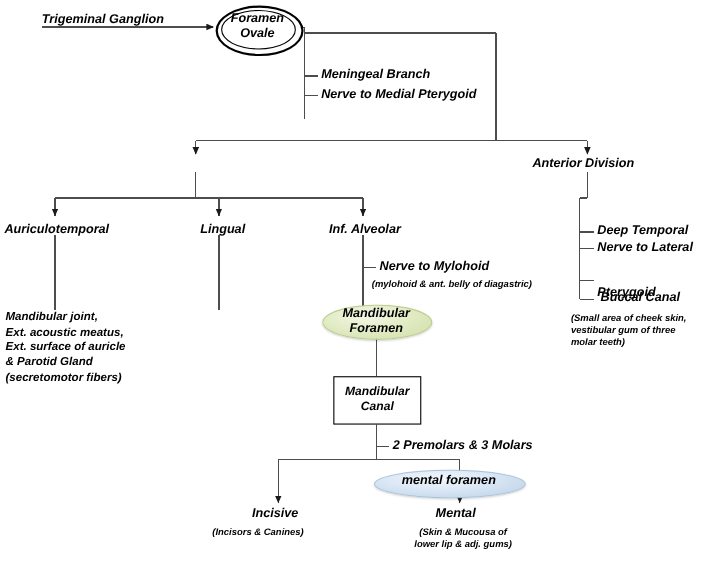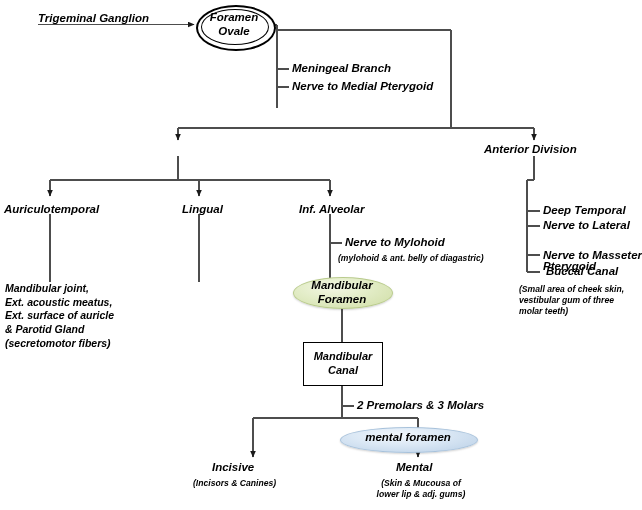--- a/index.html
+++ b/index.html
@@ -164,30 +164,29 @@
   <div class="rbox" style="left:303px;top:342px;width:78px;height:42px;flex-direction:column;">
     <div>Mandibular</div>
     <div>Canal</div>
   </div>
 
   <div class="lbl t11" style="left:357px;top:399px;">2 Premolars &amp; 3 Molars</div>
 
   <div class="ell-blue" style="left:340px;top:427px;width:136px;height:24px;"></div>
   <div class="ell-text t11" style="left:340px;top:431px;width:136px;">mental foramen</div>
 
-  <div class="lbl t11" style="left:212px;top:461px;">Incisive</div>
+  <div class="lbl t11" style="left:229px;top:461px;">Incisive</div>
   <div class="lbl t85" style="left:193px;top:478px;">(Incisors &amp; Canines)</div>
 
   <div class="lbl t11" style="left:396px;top:461px;">Mental</div>
   <div class="block t85" style="left:354px;top:478px;width:134px;text-align:center;white-space:pre-line;">(Skin &amp; Mucousa of
 lower lip &amp; adj. gums)</div>
 
   <div class="lbl t11" style="left:543px;top:204px;">Deep Temporal</div>
   <div class="lbl t11" style="left:543px;top:219px;">Nerve to Lateral</div>
   <div class="lbl t11" style="left:543px;top:234px;margin-top:26px;">Pterygoid</div>
-  <div class="lbl t11" style="left:543px;top:249px;">Nerve to Masseter</div>
   <div class="lbl t11" style="left:546px;top:265px;">Buccal Canal</div>
 
   <div class="block t85" style="left:519px;top:284px;width:124px;white-space:pre-line;">(Small area of cheek skin,
   vestibular gum of three
   molar teeth)</div>
 
 </div>
 
 </body></html>

